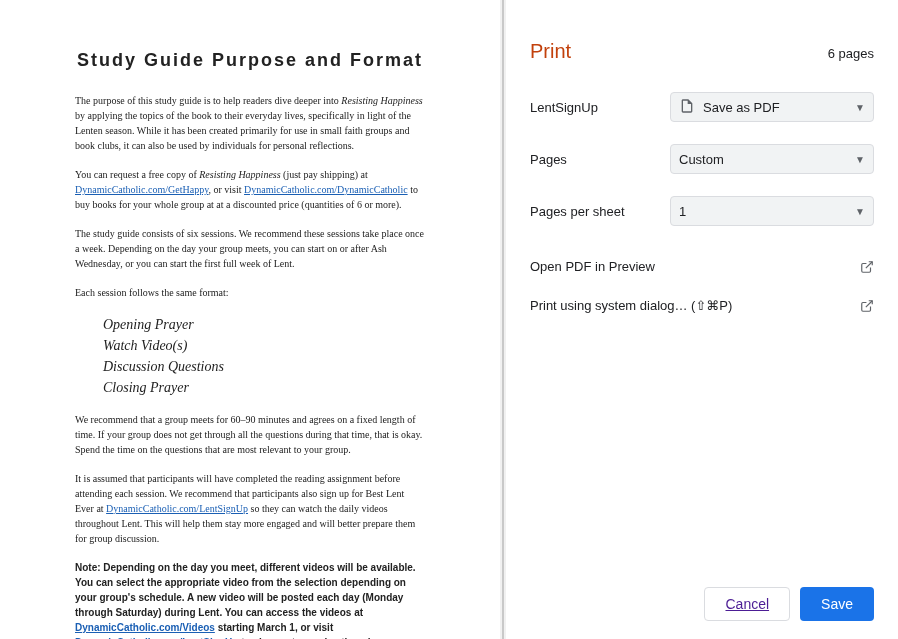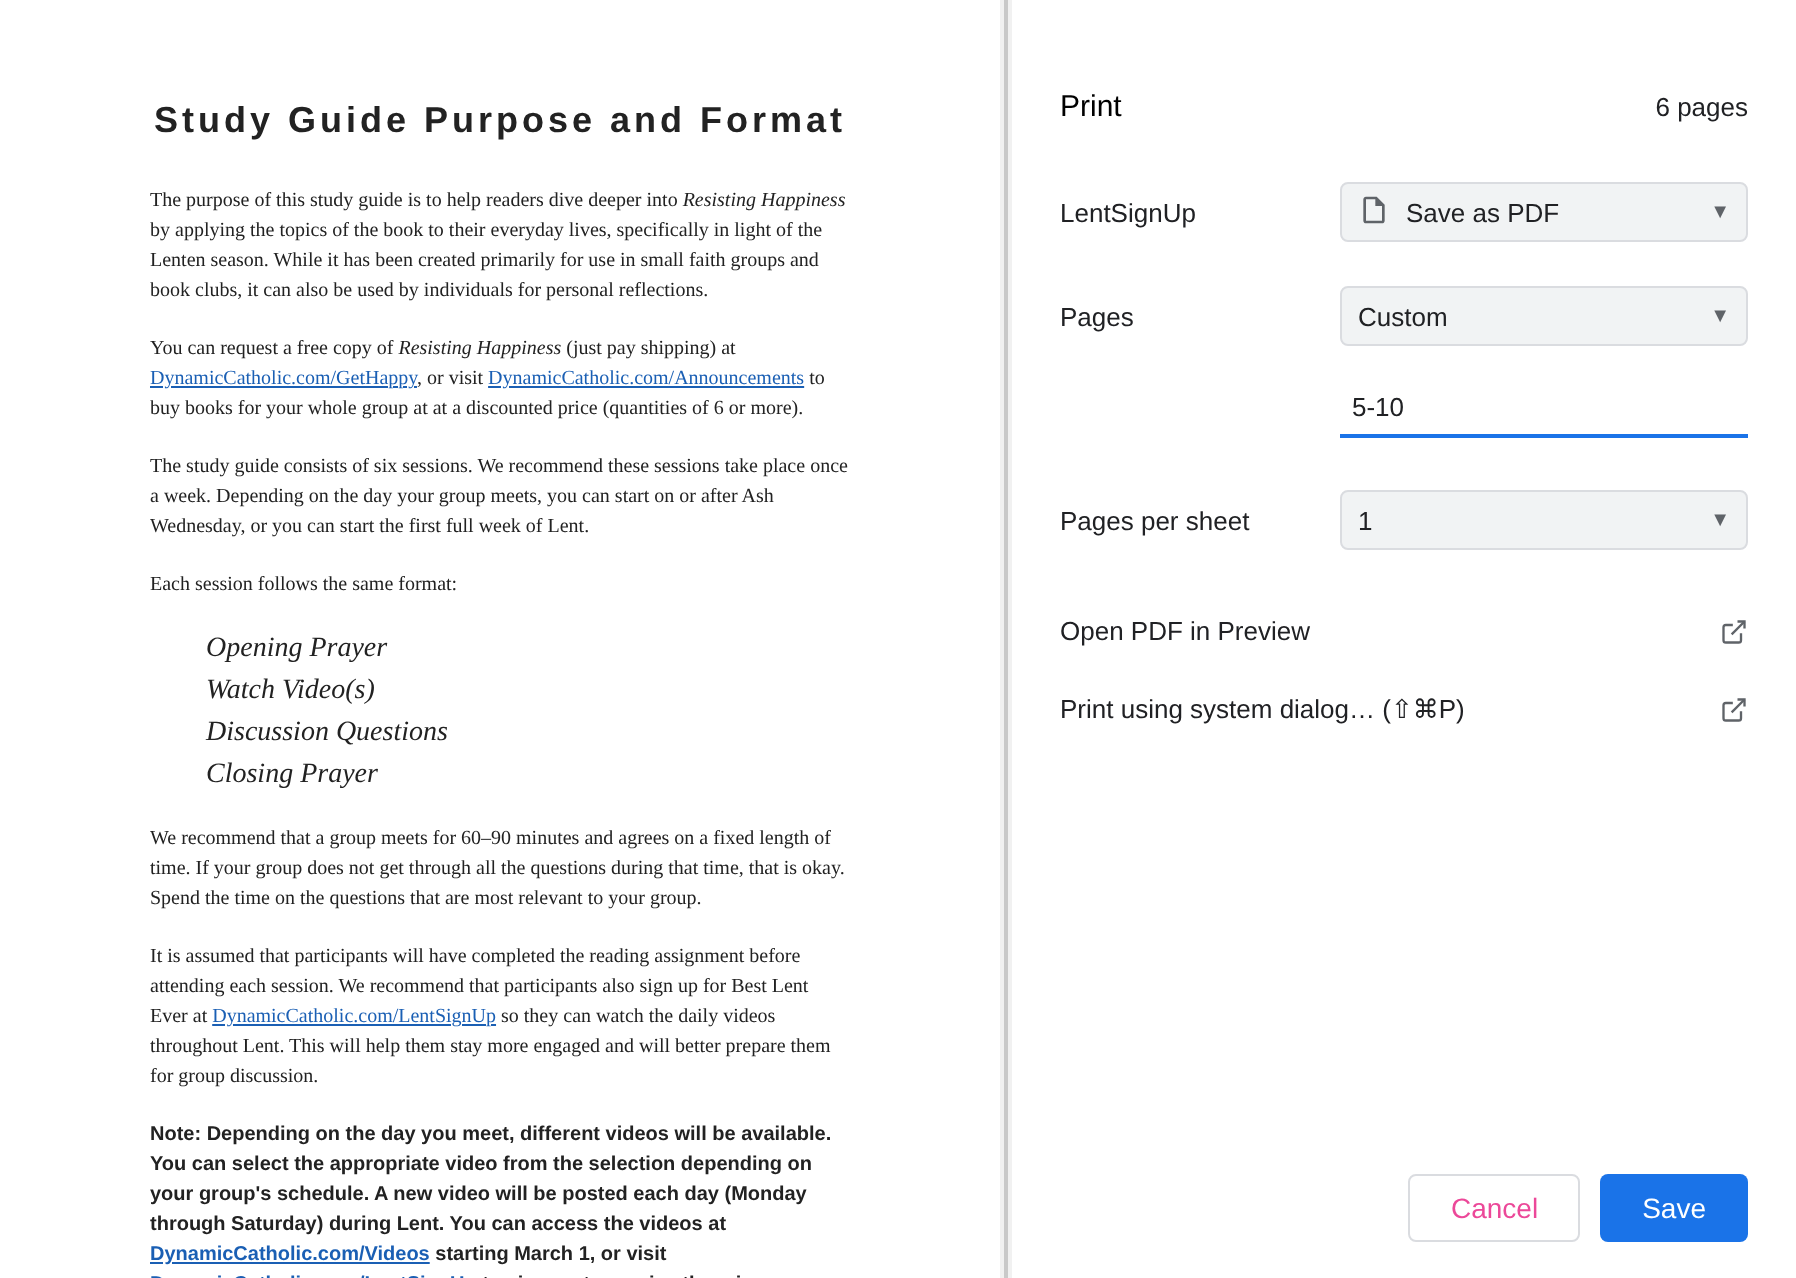--- a/index.html
+++ b/index.html
@@ -88,22 +88,22 @@
     padding: 18px 24px 0 24px;
     overflow-y: auto;
   }
   .panel-header {
     display: flex;
     justify-content: space-between;
     align-items: baseline;
     margin-bottom: 28px;
   }
   .panel-header .title {
-    font-size: 15px;
-    color: #000000;
+    font-size: 20px;
+    color: #c2410c;
   }
   .panel-header .page-count {
     font-size: 13px;
     color: #202124;
     margin-top: 28px;
   }
   .row {
     display: flex;
     align-items: center;
     margin-bottom: 20px;
@@ -178,40 +178,41 @@
     height: 34px;
     padding: 0 20px;
     border-radius: 4px;
     font-size: 14px;
     cursor: pointer;
     border: 1px solid transparent;
   }
   .btn-cancel {
     background: #fff;
     border: 1px solid #dadce0;
-    color: #ec4899;
+    color: #4c1d95;
+    text-decoration: underline;
   }
   .btn-save {
     background: #1a73e8;
     color: #fff;
   }
 </style>
 </head>
 <body>
 
 <div class="preview-pane">
   <div class="doc-page">
     <div class="doc-title">Study Guide Purpose and Format</div>
 
     <p>
       <span>The purpose of this study guide is to help readers dive deeper into </span><span class="italic">Resisting Happiness</span><span> by applying the topics of the book to their everyday lives, specifically in light of the Lenten season. While it has been created primarily for use in small faith groups and book clubs, it can also be used by individuals for personal reflections.</span>
     </p>
 
     <p>
-      <span>You can request a free copy of </span><span class="italic">Resisting Happiness</span><span> (just pay shipping) at </span><span class="doc-link">DynamicCatholic.com/GetHappy</span><span>, or visit </span><span class="doc-link">DynamicCatholic.com/Announcements</span><span> to buy books for your whole group at at a discounted price (quantities of 6 or more).</span>
+      <span>You can request a free copy of </span><span class="italic">Resisting Happiness</span><span> (just pay shipping) at </span><span class="doc-link">DynamicCatholic.com/GetHappy</span><span>, or visit </span><span class="doc-link">DynamicCatholic.com/DynamicCatholic</span><span> to buy books for your whole group at at a discounted price (quantities of 6 or more).</span>
     </p>
 
     <p>The study guide consists of six sessions. We recommend these sessions take place once a week. Depending on the day your group meets, you can start on or after Ash Wednesday, or you can start the first full week of Lent.</p>
 
     <p>Each session follows the same format:</p>
 
     <div class="indent-list">
       <div>Opening Prayer</div>
       <div>Watch Video(s)</div>
       <div>Discussion Questions</div>
@@ -258,26 +259,20 @@
     <div class="row">
       <div class="row-label">Pages</div>
       <div class="control">
         <div class="select-box">
           <span>Custom</span>
           <span class="arrow">▼</span>
         </div>
       </div>
     </div>
 
-    <div class="row input-row">
-      <div class="row-label"></div>
-      <div class="control">
-        <input class="input-line" value="5-10" style="">
-      </div>
-    </div>
 
     <div class="row">
       <div class="row-label">Pages per sheet</div>
       <div class="control">
         <div class="select-box">
           <span>1</span>
           <span class="arrow">▼</span>
         </div>
       </div>
     </div>

